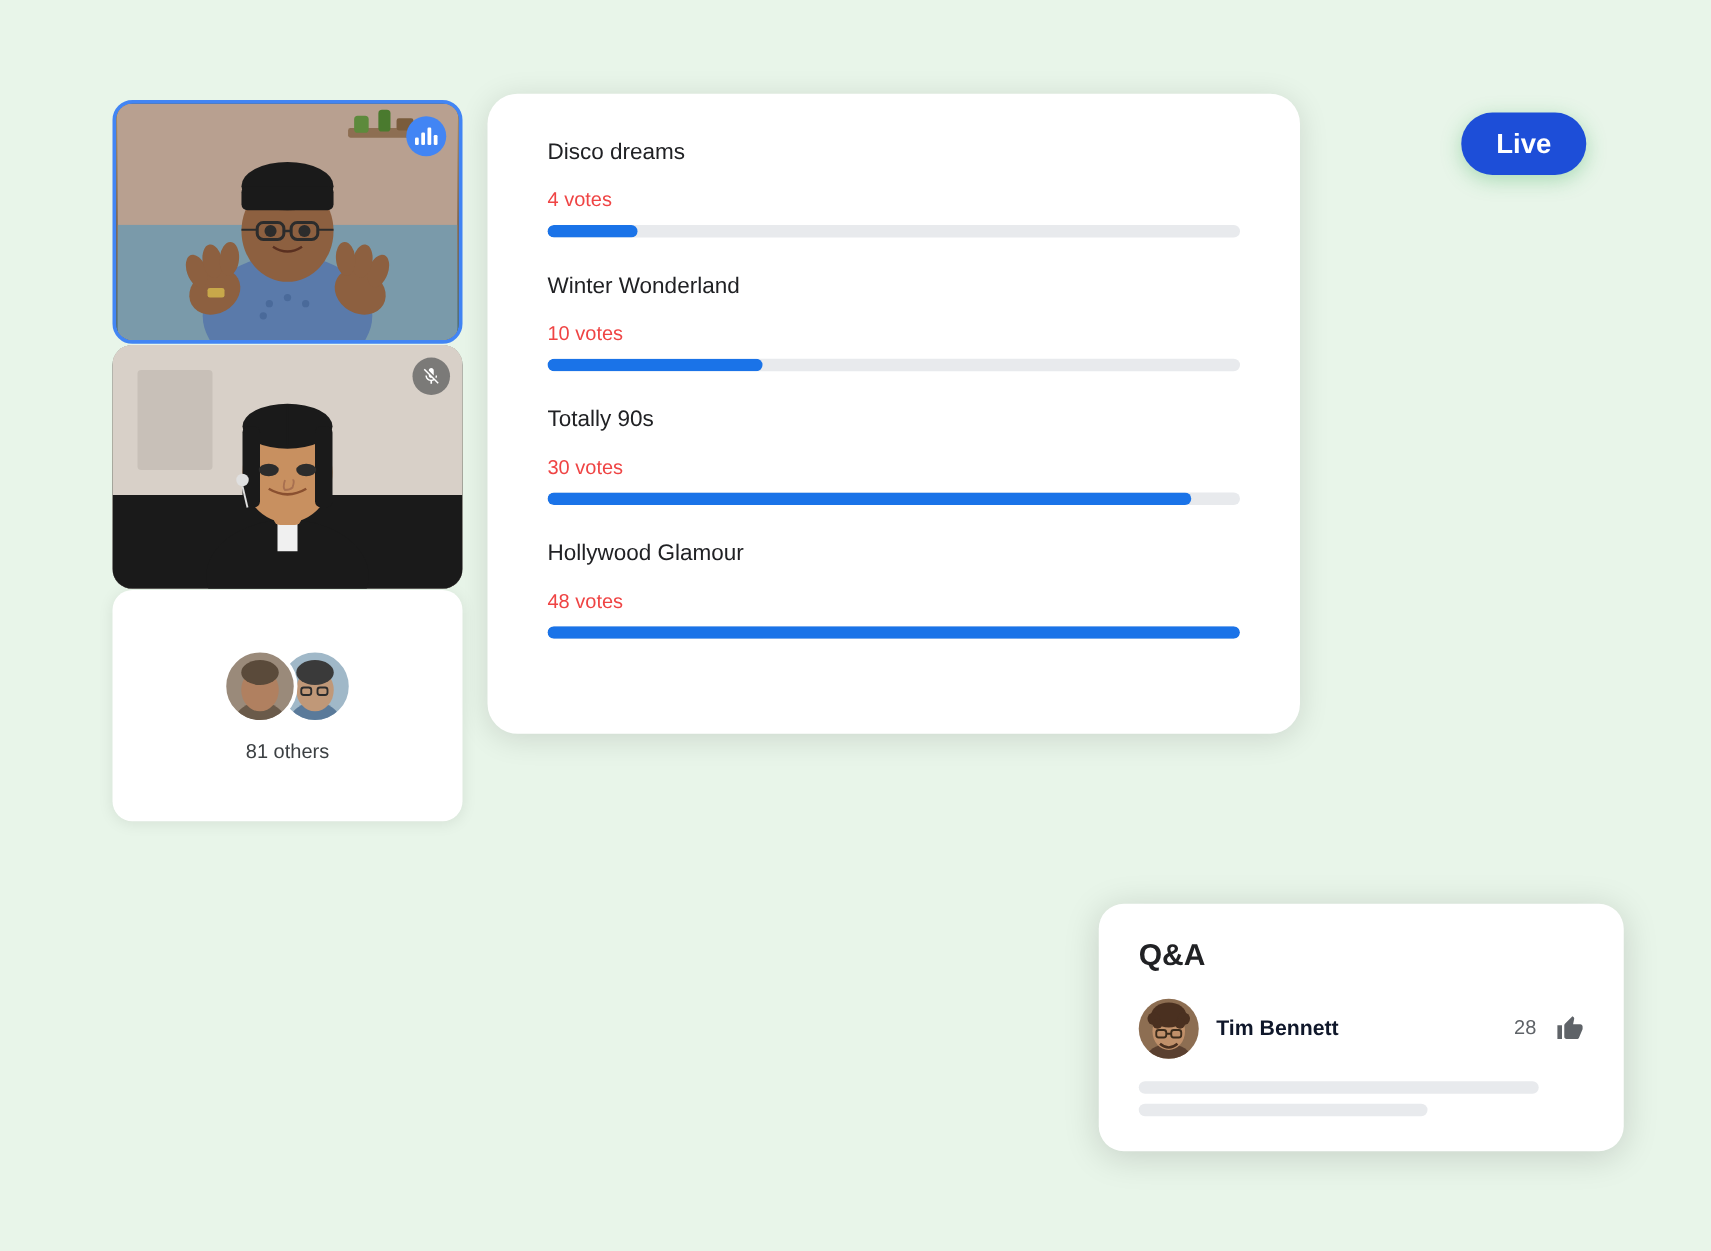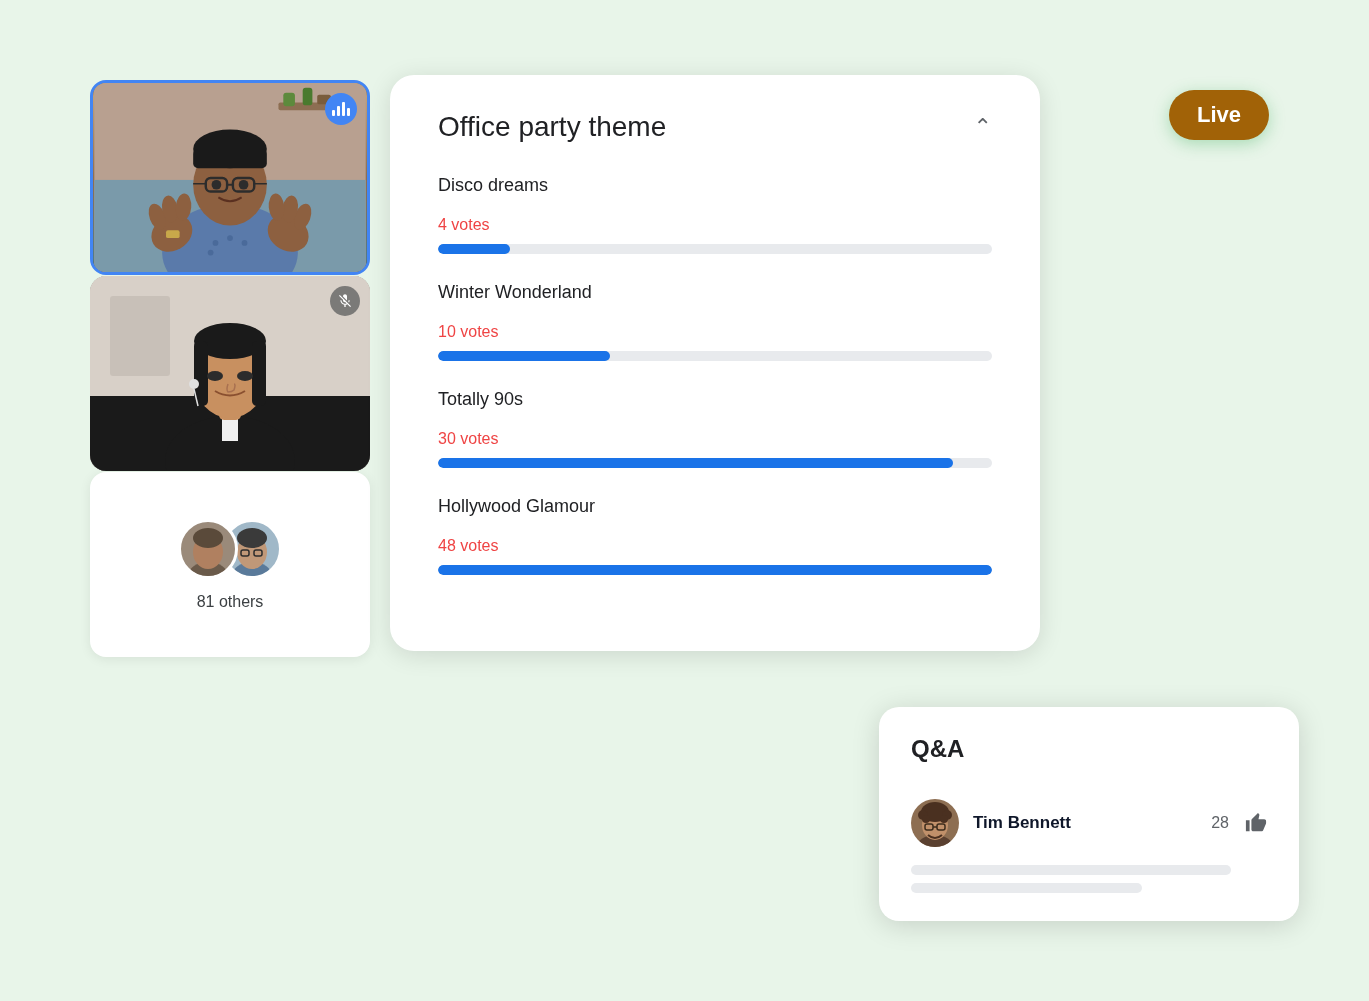--- a/index.html
+++ b/index.html
@@ -208,21 +208,21 @@
       height: 100%;
       background: #1a73e8;
       border-radius: 5px;
     }
 
     
     .live-badge {
       position: absolute;
       top: 90px;
       right: 100px;
-      background: #a16207;
+      background: #1d4ed8;
       color: white;
       font-size: 22px;
       font-weight: 600;
       padding: 12px 28px;
       border-radius: 50px;
       box-shadow: 0 4px 16px rgba(52,168,83,0.35);
     }
 
     
     .qa-card {
@@ -233,21 +233,21 @@
       background: white;
       border-radius: 20px;
       box-shadow: 0 4px 28px rgba(0,0,0,0.15);
       padding: 28px 32px;
     }
 
     .qa-title {
       font-size: 24px;
       font-weight: 600;
       color: #202124;
-      margin-bottom: 36px;
+      margin-bottom: 20px;
     }
 
     .qa-item {
       display: flex;
       align-items: center;
       gap: 14px;
       margin-bottom: 18px;
     }
 
     .qa-avatar {
@@ -425,24 +425,20 @@
             <rect x="29" y="28" width="8" height="6" rx="2" fill="none" stroke="#2c2c2c" stroke-width="1.5"></rect>
           </svg>
         </div>
       </div>
       <span class="others-label">81 others</span>
     </div>
 
   </div>
 
   <div class="poll-card">
-    <div class="poll-header">
-      <h2 class="poll-title">Office party theme</h2>
-      <span class="chevron-icon">⌃</span>
-    </div>
 
     <div class="poll-option">
       <div class="poll-option-header">
         <span class="option-name">Disco dreams</span>
         <span class="option-votes">4 votes</span>
       </div>
       <div class="progress-track">
         <div class="progress-fill" style="width:13%"></div>
       </div>
     </div>

